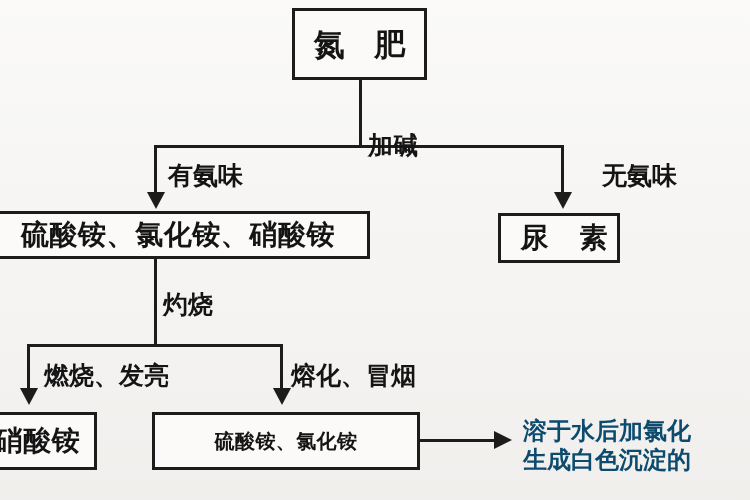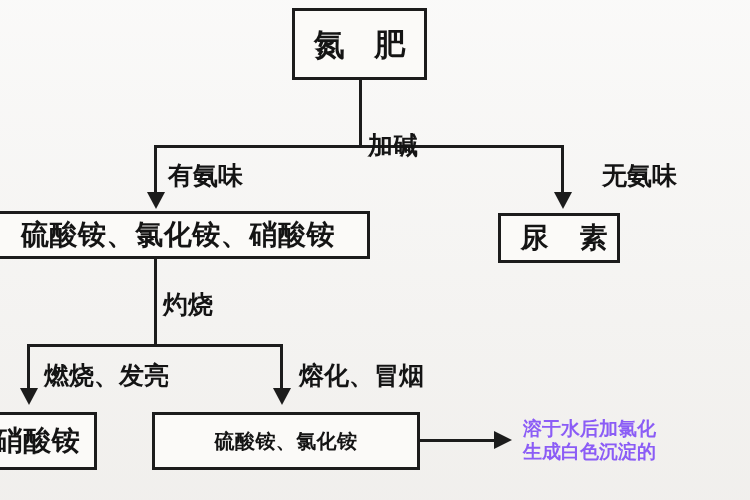--- a/index.html
+++ b/index.html
@@ -92,25 +92,25 @@
     position: absolute;
     font-size: 25px;
     font-weight: 700;
     white-space: nowrap;
     line-height: 1;
     color: #141414;
     z-index: 4;
   }
   .note {
     position: absolute;
-    font-size: 19px;
+    font-size: 24px;
     font-weight: 700;
     line-height: 1.22;
     white-space: nowrap;
-    color: #8b5cf6;
+    color: #0c4a6e;
     z-index: 4;
   }
   .note span { display: block; }
 </style>
 </head>
 <body>
 
 <div id="stage">
 
   <div class="node" id="box-fertilizer">
@@ -142,21 +142,21 @@
   <div class="edge-label" style="left:163px; top:292px;">灼烧</div>
 
   <div class="hline" style="left:27px; top:344px; width:256px;"></div>
 
   <div class="vline" style="left:27px; top:344px; height:47px;"></div>
   <div class="arrow-down" style="left:20px; top:388px;"></div>
   <div class="edge-label" style="left:44px; top:363px;">燃烧、发亮</div>
 
   <div class="vline" style="left:280px; top:344px; height:47px;"></div>
   <div class="arrow-down" style="left:273px; top:388px;"></div>
-  <div class="edge-label" style="left:299px; top:363px;">熔化、冒烟</div>
+  <div class="edge-label" style="left:291px; top:363px;">熔化、冒烟</div>
 
   <div class="node" id="box-ammonium-nitrate">
     <span class="txt">硝酸铵</span>
   </div>
 
   <div class="node" id="box-sulfate-chloride">
     <span class="txt">硫酸铵、氯化铵</span>
   </div>
 
   <div class="hline" style="left:420px; top:439px; width:76px;"></div>

